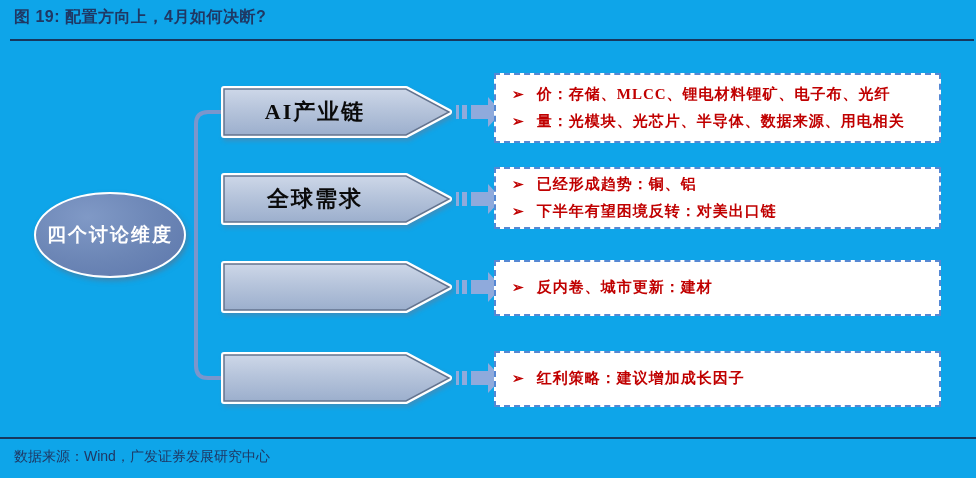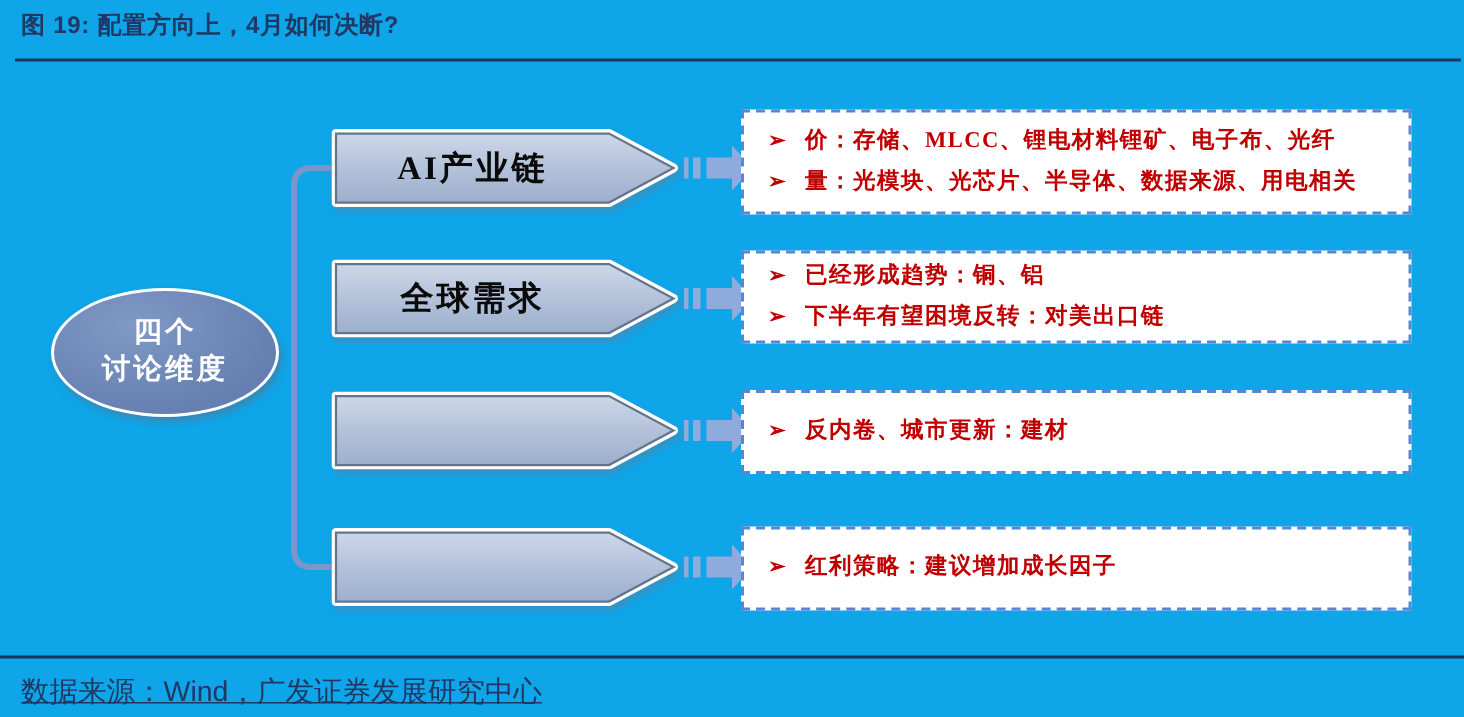--- a/index.html
+++ b/index.html
@@ -1,29 +1,29 @@
 <!DOCTYPE html>
 <html><head>
 <meta charset="utf-8">
 <style>
   html,body{margin:0;padding:0;background:#fff;}
   .page{position:relative;width:976px;height:478px;background:#0ea5e9;overflow:hidden;
         font-family:"Liberation Sans",sans-serif;}
   .title{position:absolute;left:14px;top:7px;font-size:16px;font-weight:bold;color:#1f3864;letter-spacing:.5px;}
   .rule-top{position:absolute;left:10px;right:2px;top:39px;height:2px;background:#17375e;}
   .rule-bottom{position:absolute;left:0;right:0;top:437px;height:2px;background:#17375e;}
-  .source{position:absolute;left:14px;top:448px;font-size:19px;color:#1f3864;text-decoration:underline;}
+  .source{position:absolute;left:14px;top:448px;font-size:14px;color:#1f3864;}
 
   .connector{position:absolute;left:0;top:0;pointer-events:none;}
 
   .oval{position:absolute;left:34px;top:192px;width:148px;height:82px;border-radius:50%;
         background:radial-gradient(ellipse at 35% 28%,#8099c6 0%,#6b85b5 55%,#5c77ac 100%);
         border:2.5px solid #ffffff;
         box-shadow:2px 3px 5px rgba(100,110,130,.55);
-        display:flex;flex-direction:column;align-items:center;justify-content:center;
+        display:flex;flex-direction:row;align-items:center;justify-content:center;
         color:#fff;font-family:"Liberation Serif",serif;font-size:19px;font-weight:bold;line-height:1.3;letter-spacing:2px;}
 
   .chev{position:absolute;left:221px;width:232px;height:52px;filter:drop-shadow(2px 3px 2px rgba(110,120,145,.45));}
   .chev svg{position:absolute;left:0;top:0;}
   .chev .lbl{position:absolute;left:0;top:0;width:188px;height:52px;display:flex;align-items:center;justify-content:center;
         font-family:"Liberation Serif",serif;font-weight:bold;font-size:22px;color:#0a0a0a;letter-spacing:2px;}
 
   .sarrow{position:absolute;left:455px;width:48px;height:36px;}
 
   .dbox{position:absolute;left:494px;width:447px;border:2px dashed #5588d4;background:#fff;

